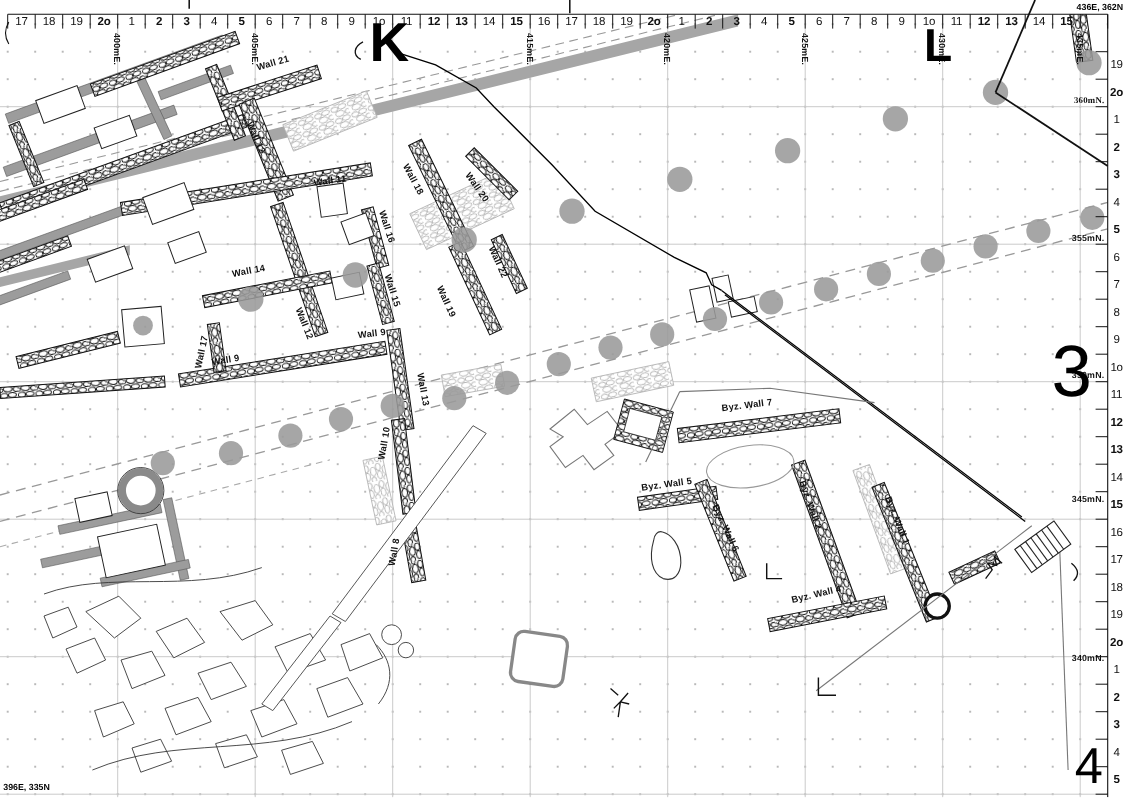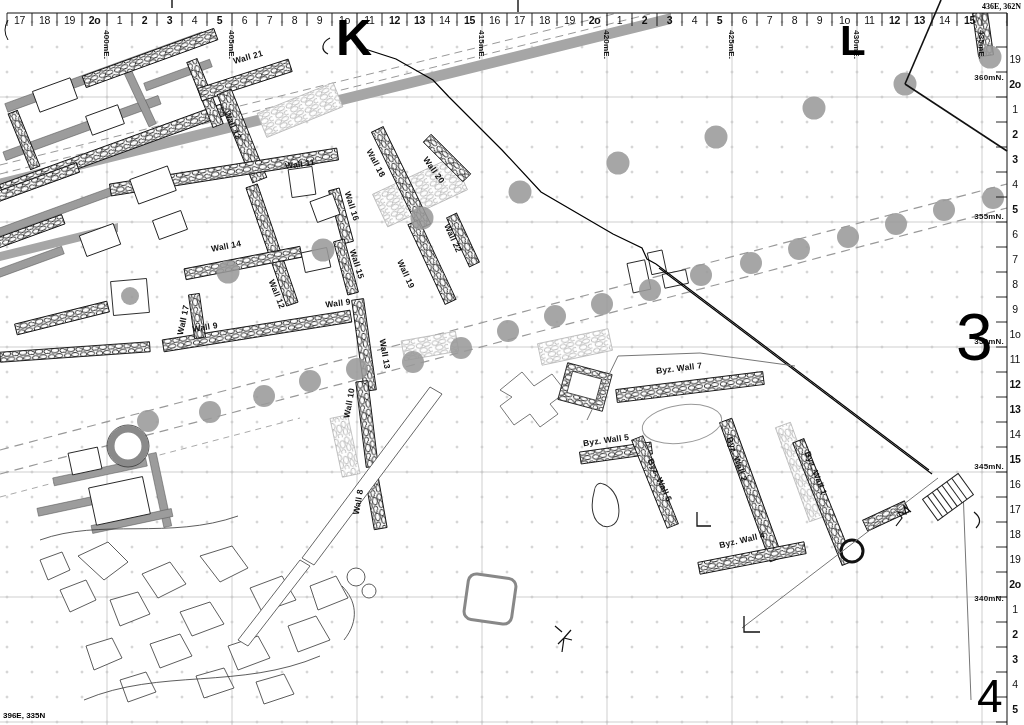--- a/index.html
+++ b/index.html
@@ -16,21 +16,21 @@
   .cell{position:absolute;top:14px;width:25px;text-align:center;font-size:10.5px;letter-spacing:-0.3px;}
   .cell.b{font-weight:700;}
   .row{position:absolute;left:1007px;width:16px;text-align:center;font-size:10.5px;letter-spacing:-0.3px;}
   .row.b{font-weight:700;}
   .me{position:absolute;font-size:8px;font-weight:700;white-space:nowrap;transform-origin:4px 4px;transform:rotate(90deg);letter-spacing:0.2px;}
   .mn{position:absolute;width:46px;text-align:right;font-size:8px;font-weight:700;letter-spacing:0.2px;}
   .wl{position:absolute;font-size:8.5px;font-weight:700;white-space:nowrap;transform:translate(-50%,-50%) rotate(var(--a));letter-spacing:0.2px;}
   .gl{position:absolute;font-weight:700;line-height:0.9;color:#000;}
   .zn{position:absolute;font-weight:400;line-height:0.9;color:#000;letter-spacing:-2px;}
   .corner{position:absolute;font-size:8px;font-weight:700;color:#000;white-space:nowrap;}
-  #corner-ne{top:2px;right:3px;font-family:Liberation Serif, serif;}
+  #corner-ne{top:2px;right:3px;}
   #corner-sw{left:3px;top:711px;}
 </style>
 </head>
 <body>
 
 <div id="stage">
 
   <svg class="layer" id="plan" viewBox="0 0 1024 725">
     <defs>
       <pattern id="cob" width="16" height="11" patternUnits="userSpaceOnUse">
@@ -409,24 +409,24 @@
   <div id="meLabels">
       <div class="me" style="left: 103px; top: 30px;">400mE.</div>
       <div class="me" style="left: 228px; top: 30px;">405mE.</div>
       <div class="me" style="left: 478px; top: 30px;">415mE.</div>
       <div class="me" style="left: 603px; top: 30px;">420mE.</div>
       <div class="me" style="left: 728px; top: 30px;">425mE.</div>
       <div class="me" style="left: 853px; top: 30px;">430mE.</div>
       <div class="me" style="left: 978px; top: 30px;">435mE.</div>
     </div>
   <div id="mnLabels">
-      <div class="mn" style="left: 958px; top: 73px;">360mN.</div>
+      <div class="mn" style="left: 958px; top: 87px; font-family: Liberation Serif, serif;">360mN.</div>
       <div class="mn" style="left: 958px; top: 212px;">355mN.</div>
       <div class="mn" style="left: 958px; top: 337px;">350mN.</div>
-      <div class="mn" style="left: 958px; top: 462px;">345mN.</div>
+      <div class="mn" style="left: 958px; top: 449px;">345mN.</div>
       <div class="mn" style="left: 958px; top: 594px;">340mN.</div>
     </div>
   <div id="gridLetters">
       <div class="gl" style="left: 336px; top: 16px; font-size: 50px;">K</div>
       <div class="gl" style="left: 840px; top: 22px; font-size: 42px;">L</div>
     </div>
   <div id="zoneNumbers">
       <div class="zn" style="left: 956px; top: 308px; font-size: 66px;">3</div>
       <div class="zn" style="left: 977px; top: 676px; font-size: 46px;">4</div>
     </div>

